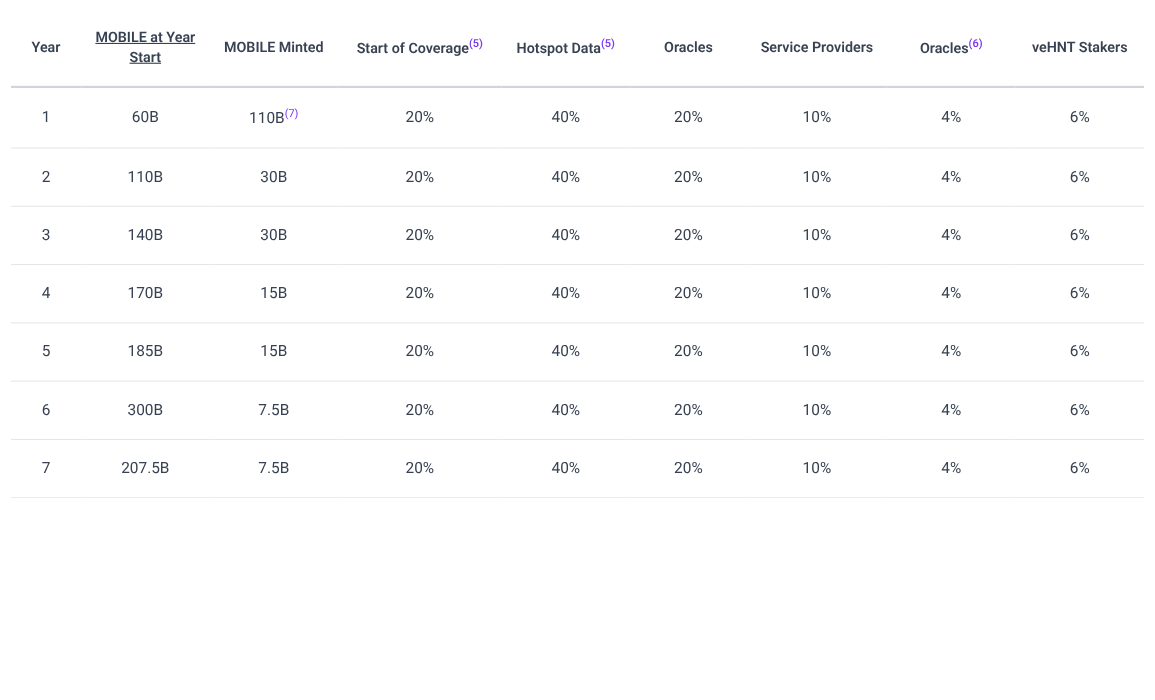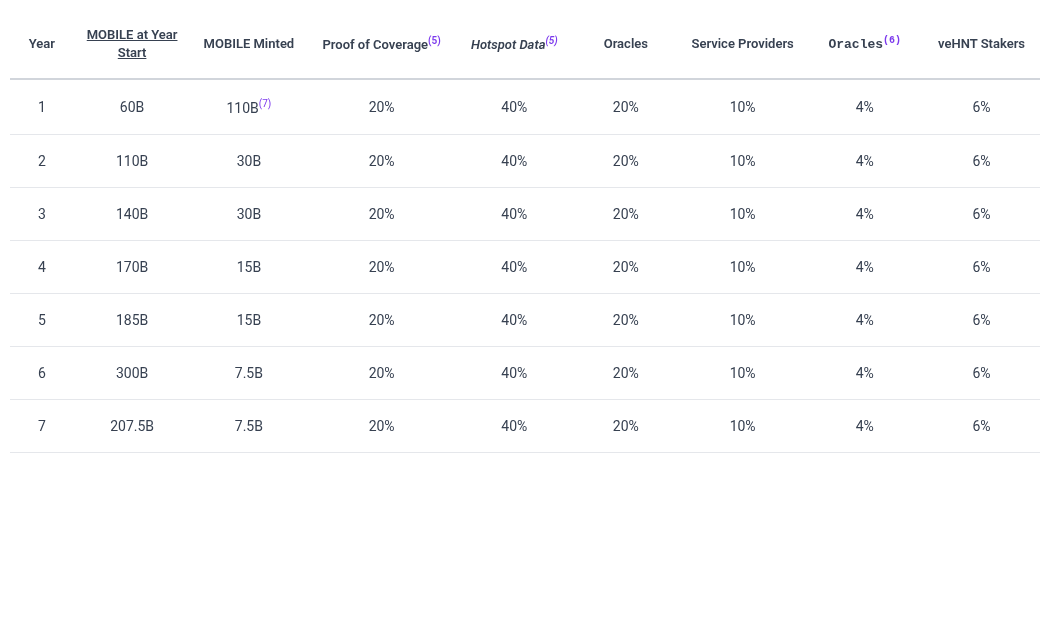--- a/index.html
+++ b/index.html
@@ -66,44 +66,44 @@
     sup {
       color: #7c3aed;
       font-size: 10px;
       vertical-align: super;
     }
 
     .col-year { width: 60px; }
     .col-mobile-start { width: 110px; text-decoration: underline; }
     .col-mobile-minted { width: 110px; }
     .col-proof { width: 140px; }
-    .col-hotspot { width: 110px; font-style: italic; }
+    .col-hotspot { width: 110px; }
     .col-mappers { width: 100px; }
     .col-service { width: 120px; }
-    .col-oracles { width: 110px; font-family: Liberation Mono, monospace; }
+    .col-oracles { width: 110px; }
     .col-vehnt { width: 110px; }
   </style>
 </head>
 <body>
 
 <div class="table-container">
   <table>
     <thead>
       <tr>
         <th class="col-year">
           <span>Year</span>
         </th>
         <th class="col-mobile-start">
           <span>MOBILE at Year Start</span>
         </th>
         <th class="col-mobile-minted">
           <span>MOBILE Minted</span>
         </th>
         <th class="col-proof">
-          <span>Proof of Coverage</span><sup>(5)</sup>
+          <span>Start of Coverage</span><sup>(5)</sup>
         </th>
         <th class="col-hotspot">
           <span>Hotspot Data</span><sup>(5)</sup>
         </th>
         <th class="col-mappers">
           <span>Oracles</span>
         </th>
         <th class="col-service">
           <span>Service Providers</span>
         </th>

